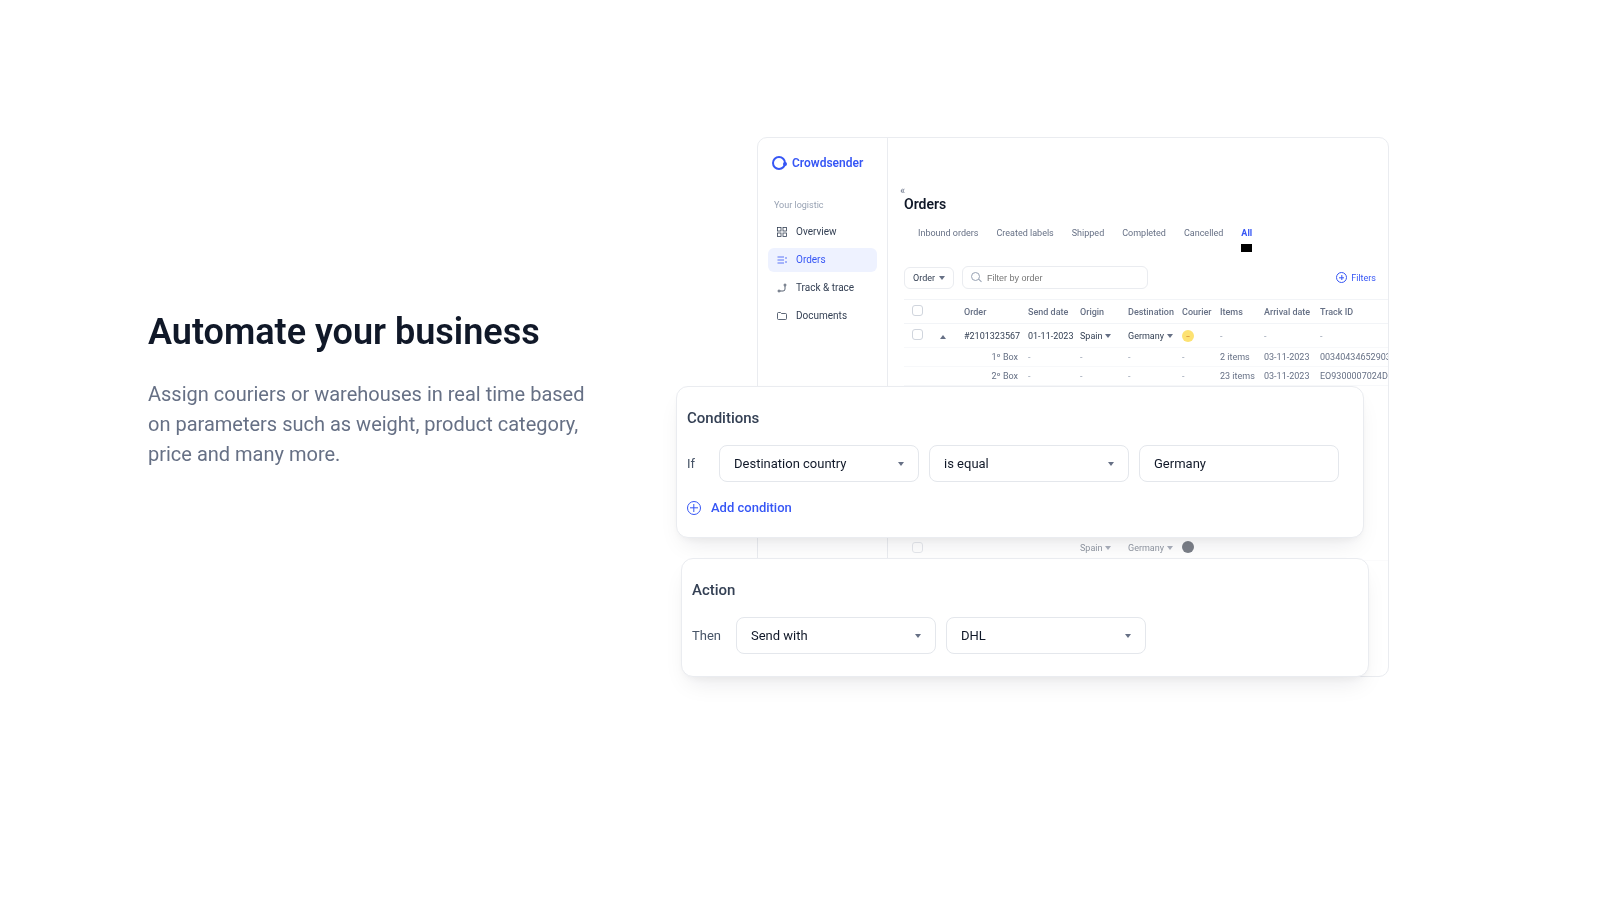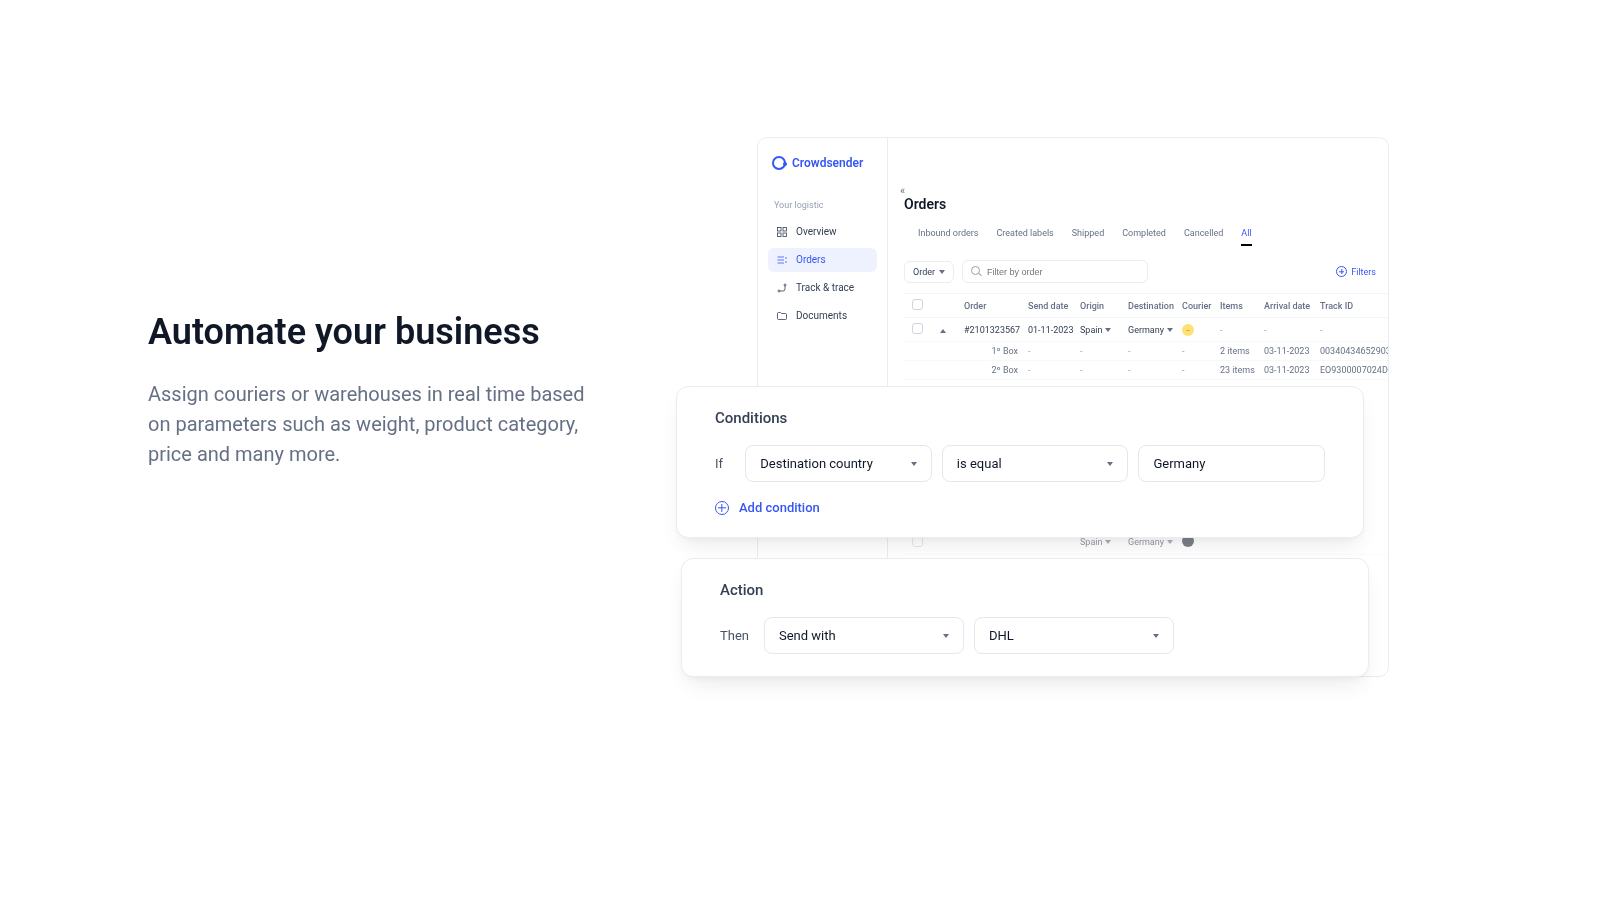--- a/index.html
+++ b/index.html
@@ -31,21 +31,21 @@
   .side-item.active { background: #eef2ff; color: #3656f5; }
   .side-ico { width: 12px; height: 12px; display:inline-flex; align-items:center; justify-content:center; color:inherit; }
   .side-ico svg { width:12px; height:12px; stroke:currentColor; fill:none; stroke-width:1.6; }
 
   .collapse-btn { position: absolute; left: 142px; top: 46px; font-size: 11px; color:#667085; cursor:pointer; }
 
   .main { position: absolute; left: 130px; top: 0; right: 0; bottom: 0; padding: 18px 0 0 16px; }
   .page-title { font-size: 14px; font-weight: 600; margin-top: 40px; margin-bottom: 14px; }
   .tabs { display: flex; gap: 18px; font-size: 9px; color:#667085; margin-bottom: 14px; padding-left: 14px;}
   .tab { padding: 2px 0 6px 0; cursor:pointer; }
-  .tab.active { color:#3656f5; border-bottom: 2px solid #000000; }
+  .tab.active { color:#3656f5; border-bottom: 8px solid #000000; font-weight: bold; }
 
   .toolbar { display:flex; align-items:center; gap:8px; margin-bottom: 10px; }
   .order-select { border:1px solid #eaecf0; border-radius:6px; padding:5px 8px; font-size:9px; color:#344054; display:flex; align-items:center; gap:4px; cursor:pointer;}
   .filter-input { border:1px solid #eaecf0; border-radius:6px; padding:5px 8px; font-size:9px; color:#667085; display:flex; align-items:center; gap:6px; width: 186px;}
   .filter-input input { border:none; outline:none; font-size:9px; color:#344054; width:100%; background:transparent; }
   .tool-spacer { flex:1; }
   .filters-btn { font-size:9px; color:#3656f5; display:flex; align-items:center; gap:4px; cursor:pointer; padding-right: 12px;}
   .plus-circle { width:11px; height:11px; border:1.4px solid currentColor; border-radius:50%; position:relative; display:inline-block; }
   .plus-circle::before, .plus-circle::after { content:""; position:absolute; background:currentColor; }
   .plus-circle::before { left:2px; right:2px; top:50%; height:1.4px; transform:translateY(-50%); }
@@ -62,21 +62,21 @@
   .caret { width:0; height:0; border-left:3px solid transparent; border-right:3px solid transparent; border-top:4px solid #667085; display:inline-block;}
   .caret-up { border-top:none; border-bottom:4px solid #667085; }
   .courier-dot { width:12px; height:12px; border-radius:50%; background:#fde272; display:inline-flex; align-items:center; justify-content:center; font-size:5px; color:#b54708; }
   .courier-dark { background:#101828; }
   .dash { color:#98a2b3; }
 
   
   .card {
     position: absolute; background:#fff; border:1px solid #eaecf0; border-radius:12px;
     box-shadow: 0 12px 24px -8px rgba(16,24,40,0.10), 0 4px 8px -4px rgba(16,24,40,0.06);
-    padding: 22px 38px;
+    padding: 22px 10px;
   }
   .cond-card { left: 676px; top: 386px; width: 688px; }
   .act-card  { left: 681px; top: 558px; width: 688px; }
   .card-title { font-size: 15px; font-weight: 500; color:#344054; margin-bottom: 18px; }
   .row { display:flex; align-items:center; gap:10px; }
   .lab { font-size: 13px; color:#475467; width: 22px; }
   .lab.then { width: 34px; }
   .select {
     border:1px solid #e4e7ec; border-radius:8px; padding: 10px 14px; font-size:13px; color:#101828;
     display:flex; align-items:center; justify-content:space-between; cursor:pointer; background:#fff;

